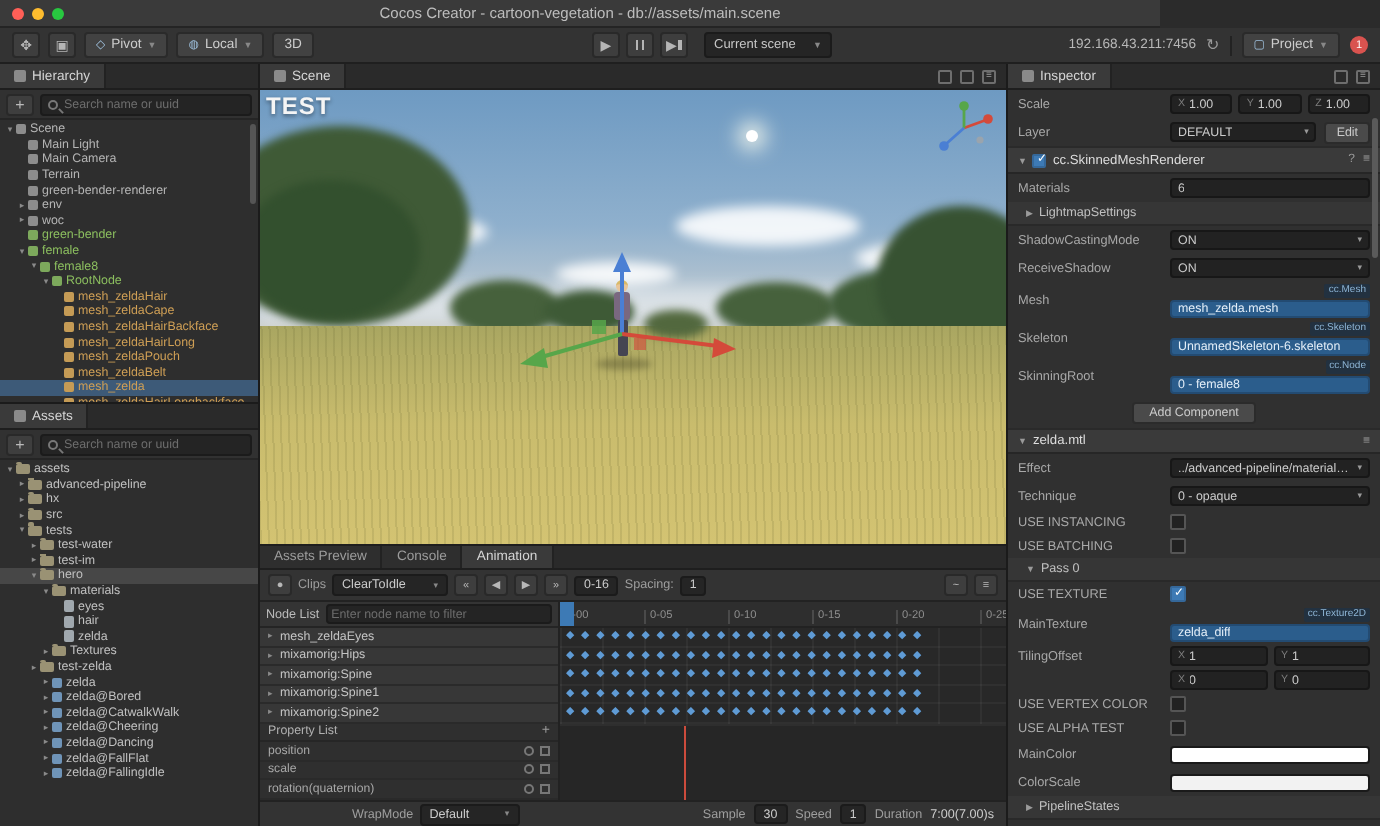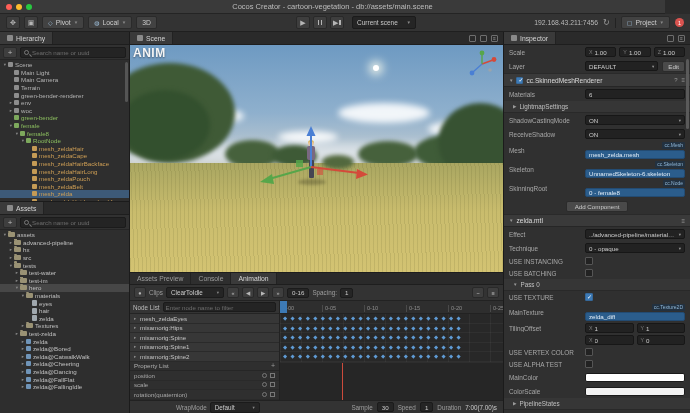--- a/index.html
+++ b/index.html
@@ -1,21 +1,21 @@
 <!DOCTYPE html>
 <html><head>
 <meta charset="utf-8">
 <style>
   *{margin:0;padding:0;box-sizing:border-box;}
   html,body{background:#1a1a1a;}
   #app{position:relative;width:690px;height:413px;background:#2b2b2b;overflow:hidden;
        font-family:"Liberation Sans","DejaVu Sans",sans-serif;color:#c5c5c5;font-size:7px;}
 
   
-  .titlebar{position:absolute;left:0;top:0;width:665px;height:14px;background:#3a3a3a;
+  .titlebar{position:absolute;left:0;top:0;width:580px;height:14px;background:#3a3a3a;
             border-bottom:1px solid #242424;display:flex;align-items:center;}
   .traffic{display:flex;gap:4px;margin-left:6px;z-index:2;}
   .traffic i{width:6px;height:6px;border-radius:50%;display:block;}
   .tl-red{background:#ff5f57;} .tl-yellow{background:#febc2e;} .tl-green{background:#28c840;}
   .title-text{position:absolute;left:0;right:0;text-align:center;font-size:7.5px;color:#bdbdbd;}
 
   
   .toolbar{position:absolute;left:0;top:14px;width:690px;height:18px;background:#333;
            border-bottom:1px solid #1f1f1f;display:flex;align-items:center;padding:0 6px;gap:4px;}
   .icon-btn{width:14px;height:13px;background:#3e3e3e;border:1px solid #292929;border-radius:2px;
@@ -547,21 +547,21 @@
       <svg class="axis-svg" width="30" height="30" viewBox="0 0 30 30">
         <line x1="15" y1="15" x2="26" y2="11" stroke="#d44a3a" stroke-width="1.4"></line>
         <circle cx="27" cy="10.5" r="2.4" fill="#d44a3a"></circle>
         <line x1="15" y1="15" x2="15" y2="5" stroke="#57a64a" stroke-width="1.4"></line>
         <circle cx="15" cy="4" r="2.4" fill="#57a64a"></circle>
         <line x1="15" y1="15" x2="6" y2="23" stroke="#4a7fd4" stroke-width="1.4"></line>
         <circle cx="5" cy="24" r="2.4" fill="#4a7fd4"></circle>
         <circle cx="23" cy="21" r="1.8" fill="#9aa4ad"></circle>
       </svg>
       <div class="sun"></div>
-      <div class="watermark">ANIM</div>
+      <div class="watermark">TEST</div>
     </div>
 
     <div class="bottom-tabs">
       <div class="panel-tab">
         <span>Assets Preview</span>
         </div>
       <div class="panel-tab">
         <span>Console</span>
         </div>
       <div class="panel-tab active">

